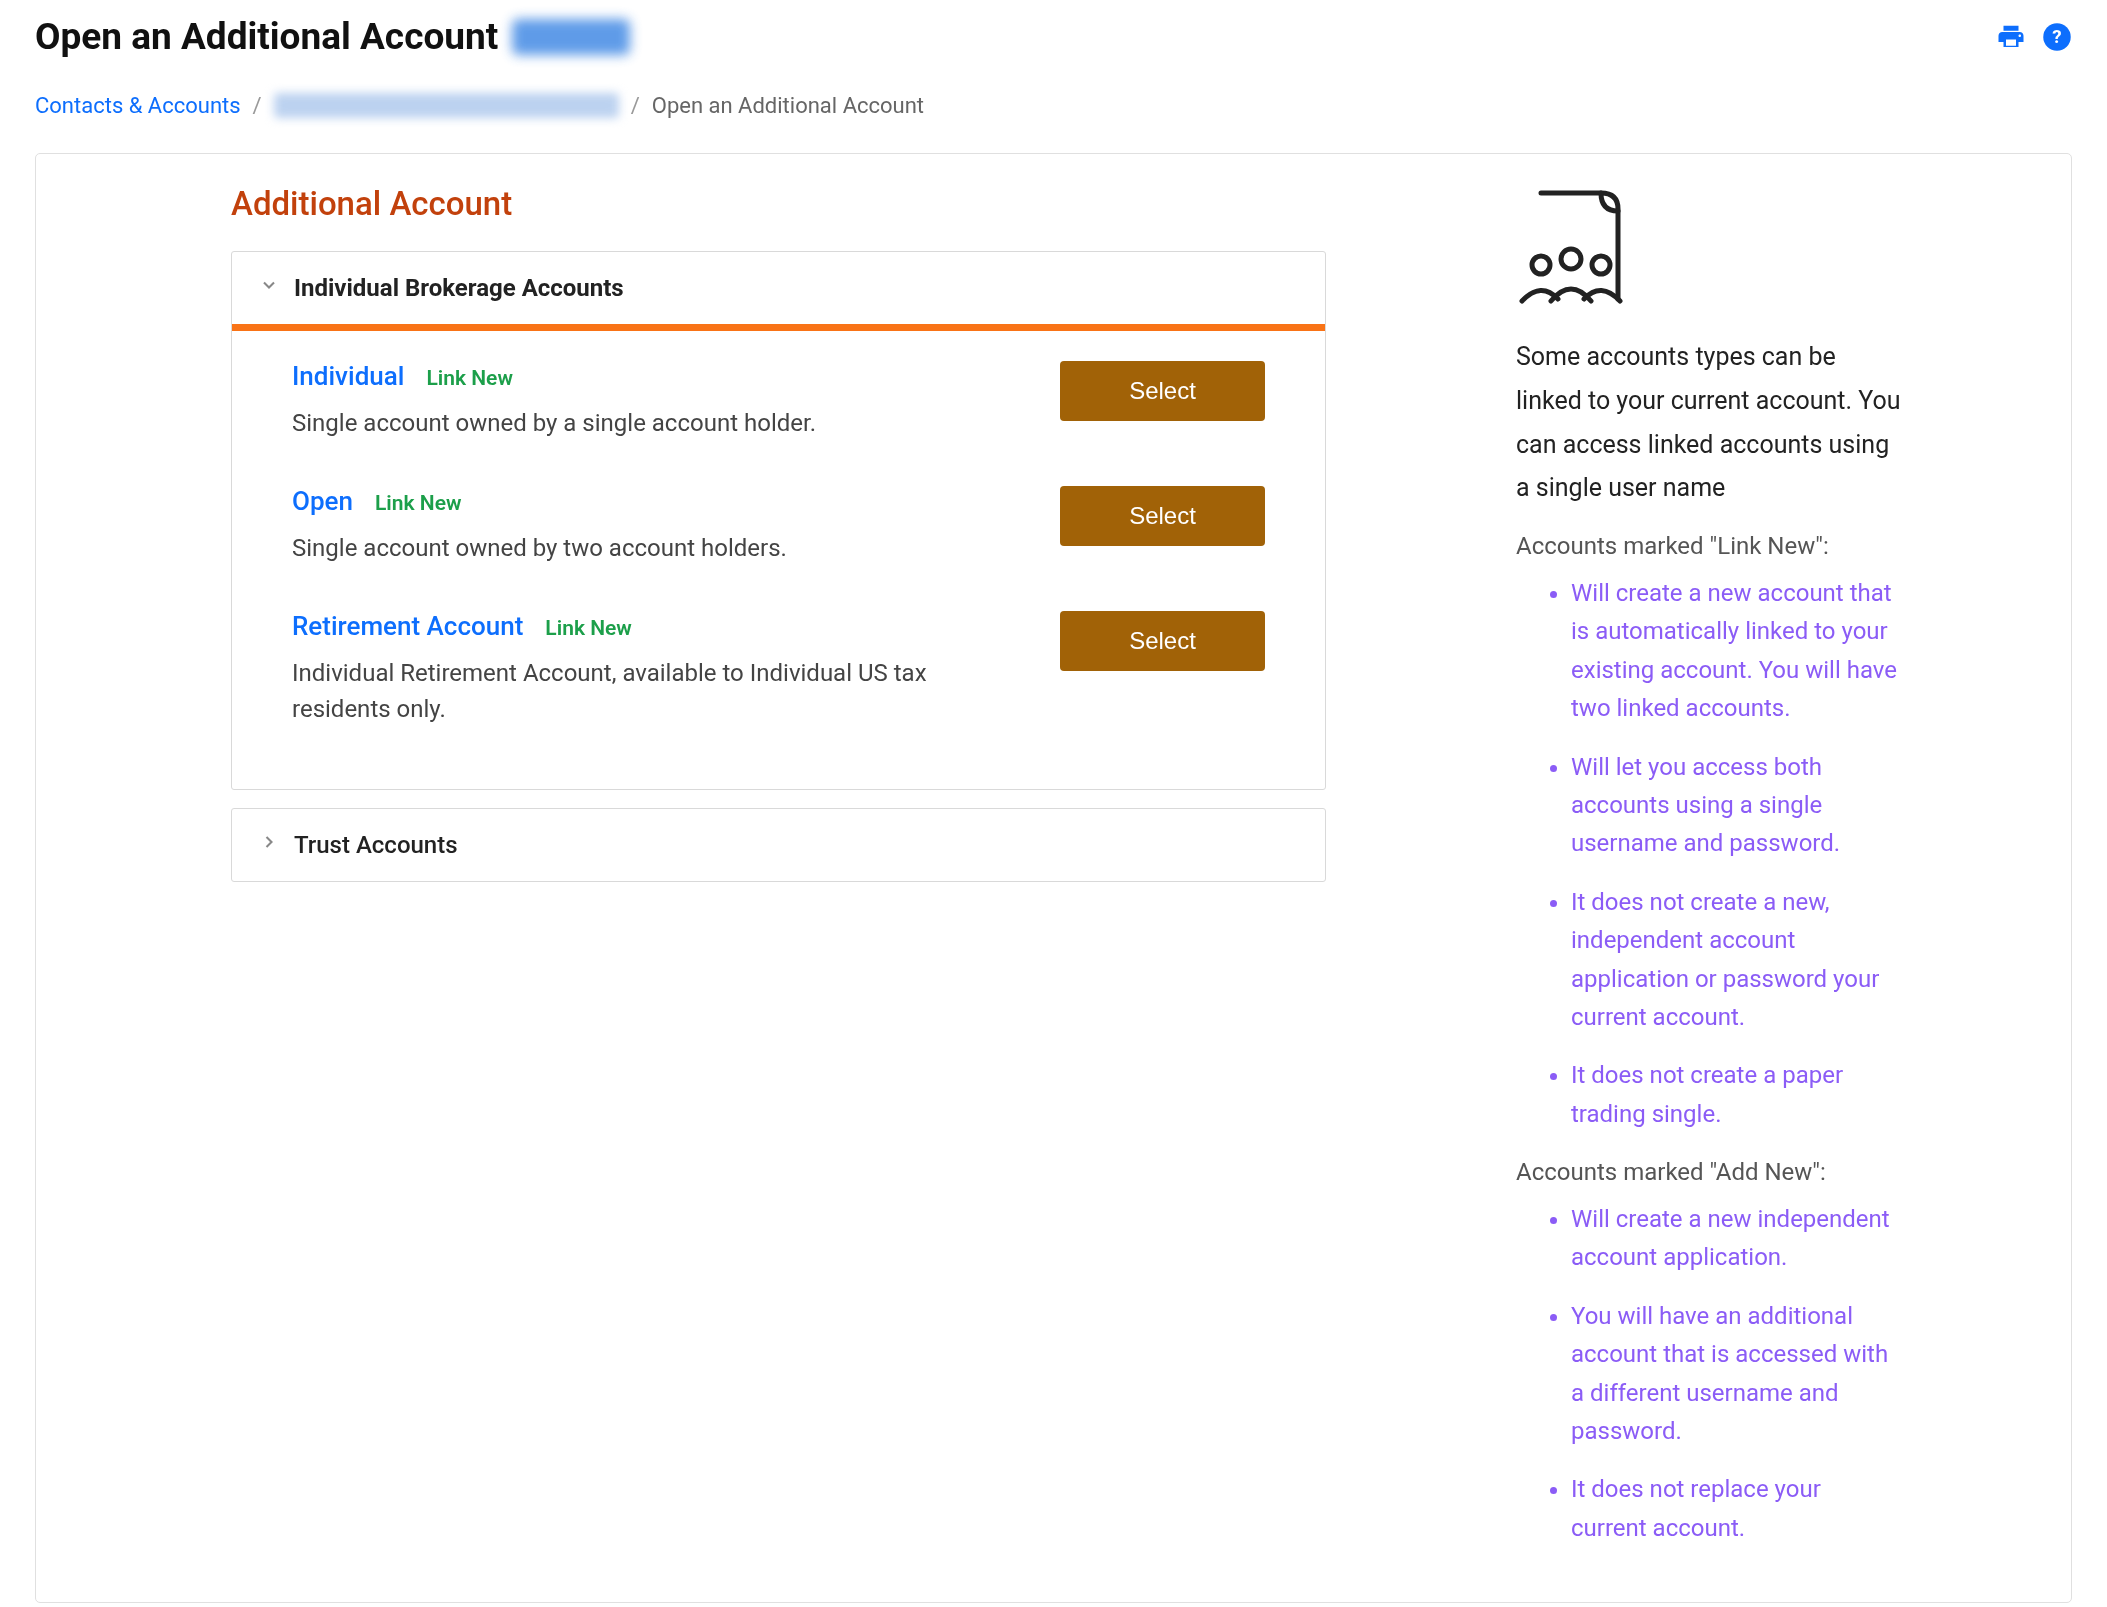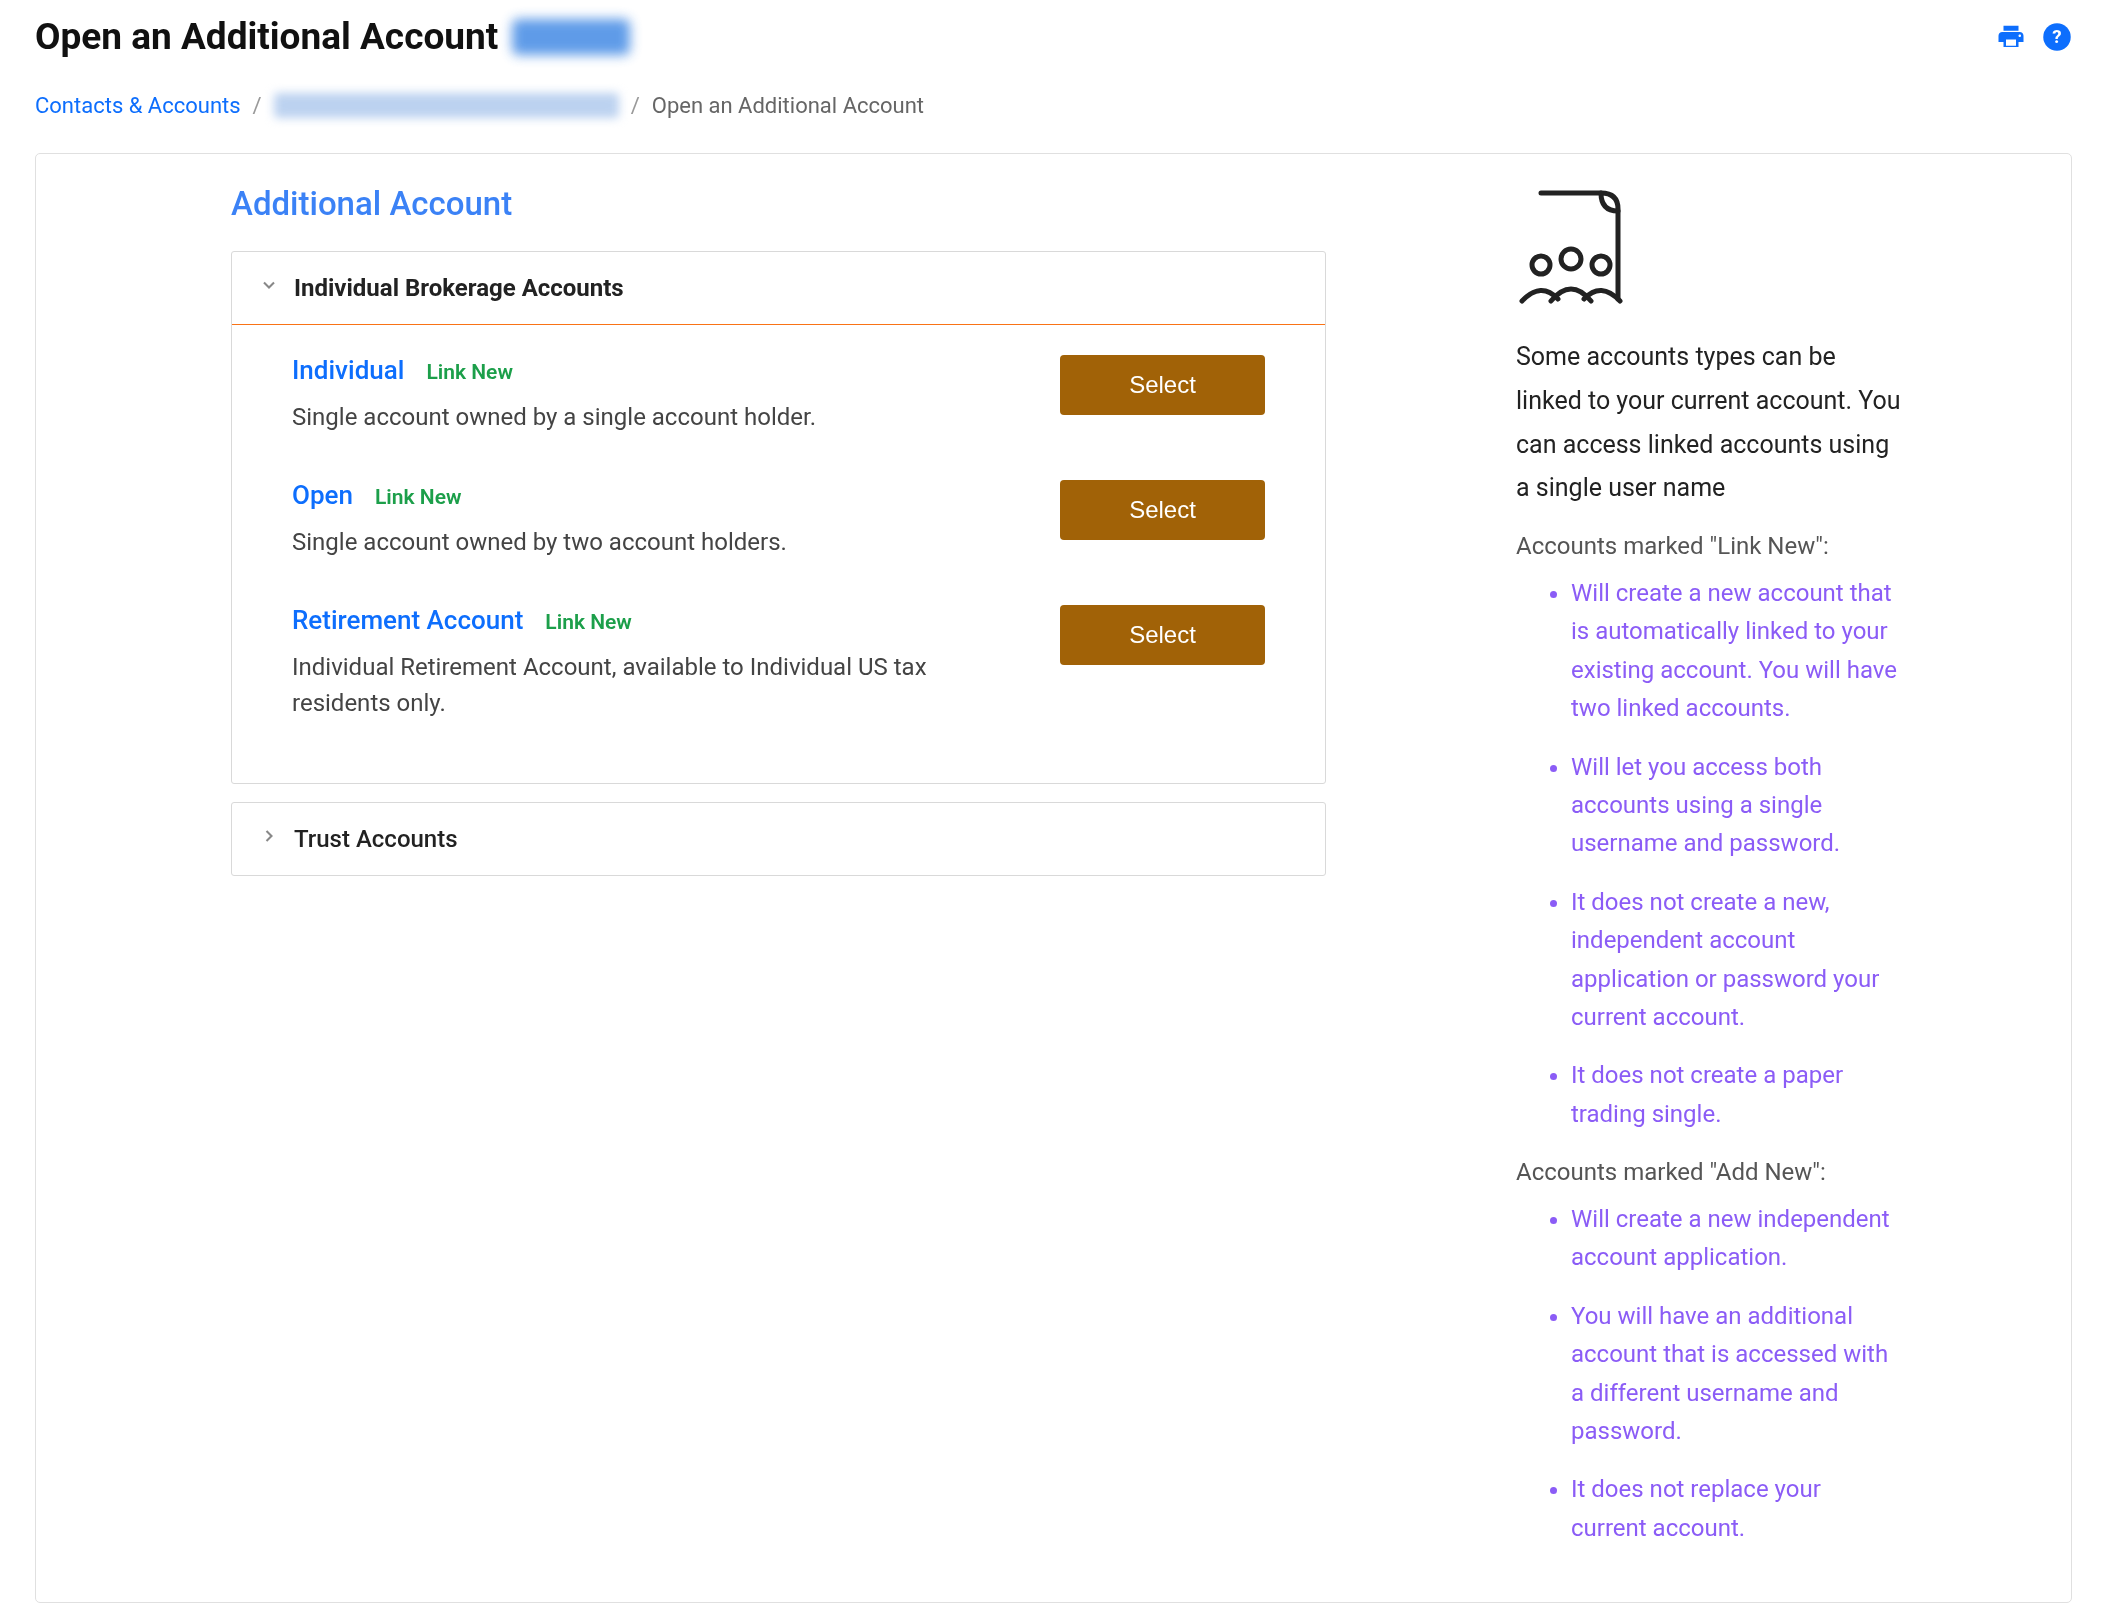--- a/index.html
+++ b/index.html
@@ -72,21 +72,21 @@
     border-radius: 5px;
     padding: 30px 195px 30px 195px;
     display: flex;
     gap: 190px;
   }
   .card-left { flex: 0 0 1095px; }
   .card-right { flex: 0 0 385px; }
   .section-title {
     font-size: 33px;
     font-weight: 500;
-    color: #3b82f6;
+    color: #c2410c;
     margin-bottom: 28px;
   }
   .accordion {
     border: 1px solid #d9d9d9;
     border-radius: 3px;
     margin-bottom: 18px;
   }
   .accordion-header {
     display: flex;
     align-items: flex-start;
@@ -97,21 +97,21 @@
   .accordion-header .chev {
     width: 22px; height: 22px;
     display: inline-flex; align-items: center; justify-content: center;
   }
   .accordion-header .label {
     font-size: 24px;
     font-weight: 700;
     color: #222;
   }
   .accordion-body {
-    border-top: 1px solid #f97316;
+    border-top: 7px solid #f97316;
     padding: 30px 60px 50px 60px;
   }
   .acct-item {
     display: flex;
     gap: 30px;
     align-items: flex-start;
     margin-bottom: 45px;
   }
   .acct-item:last-child { margin-bottom: 12px; }
   .acct-text { flex: 1; }

